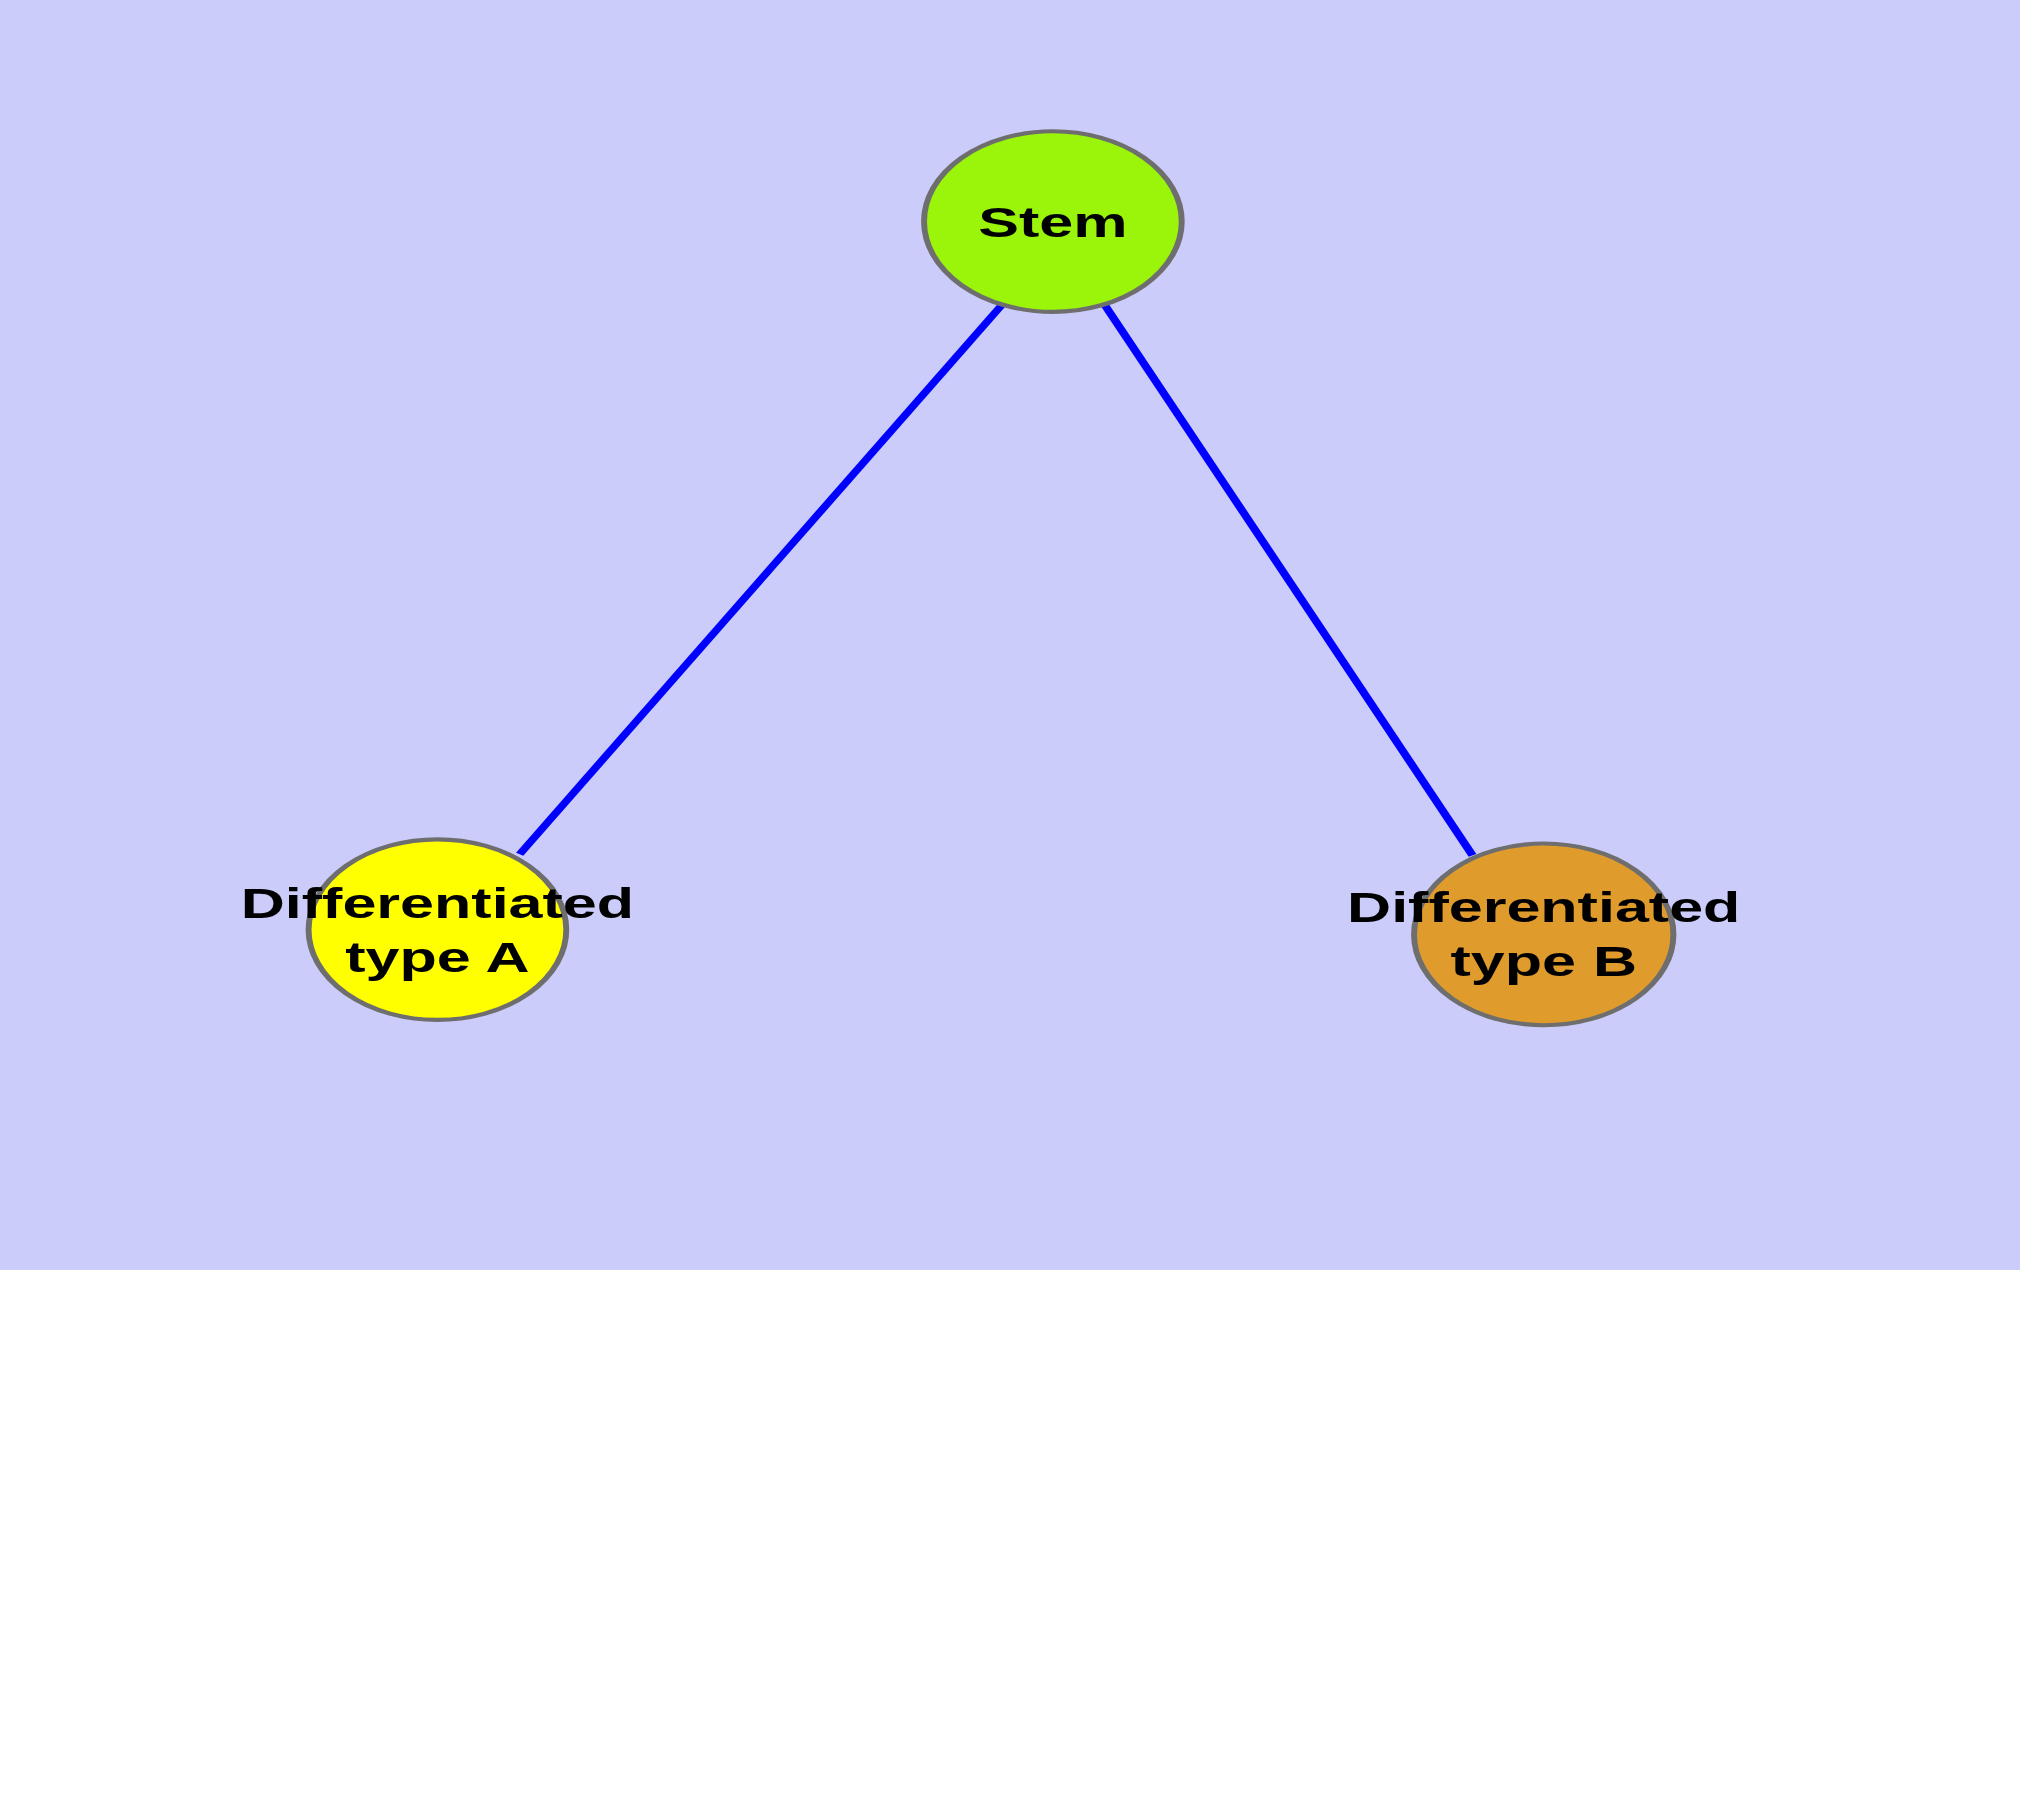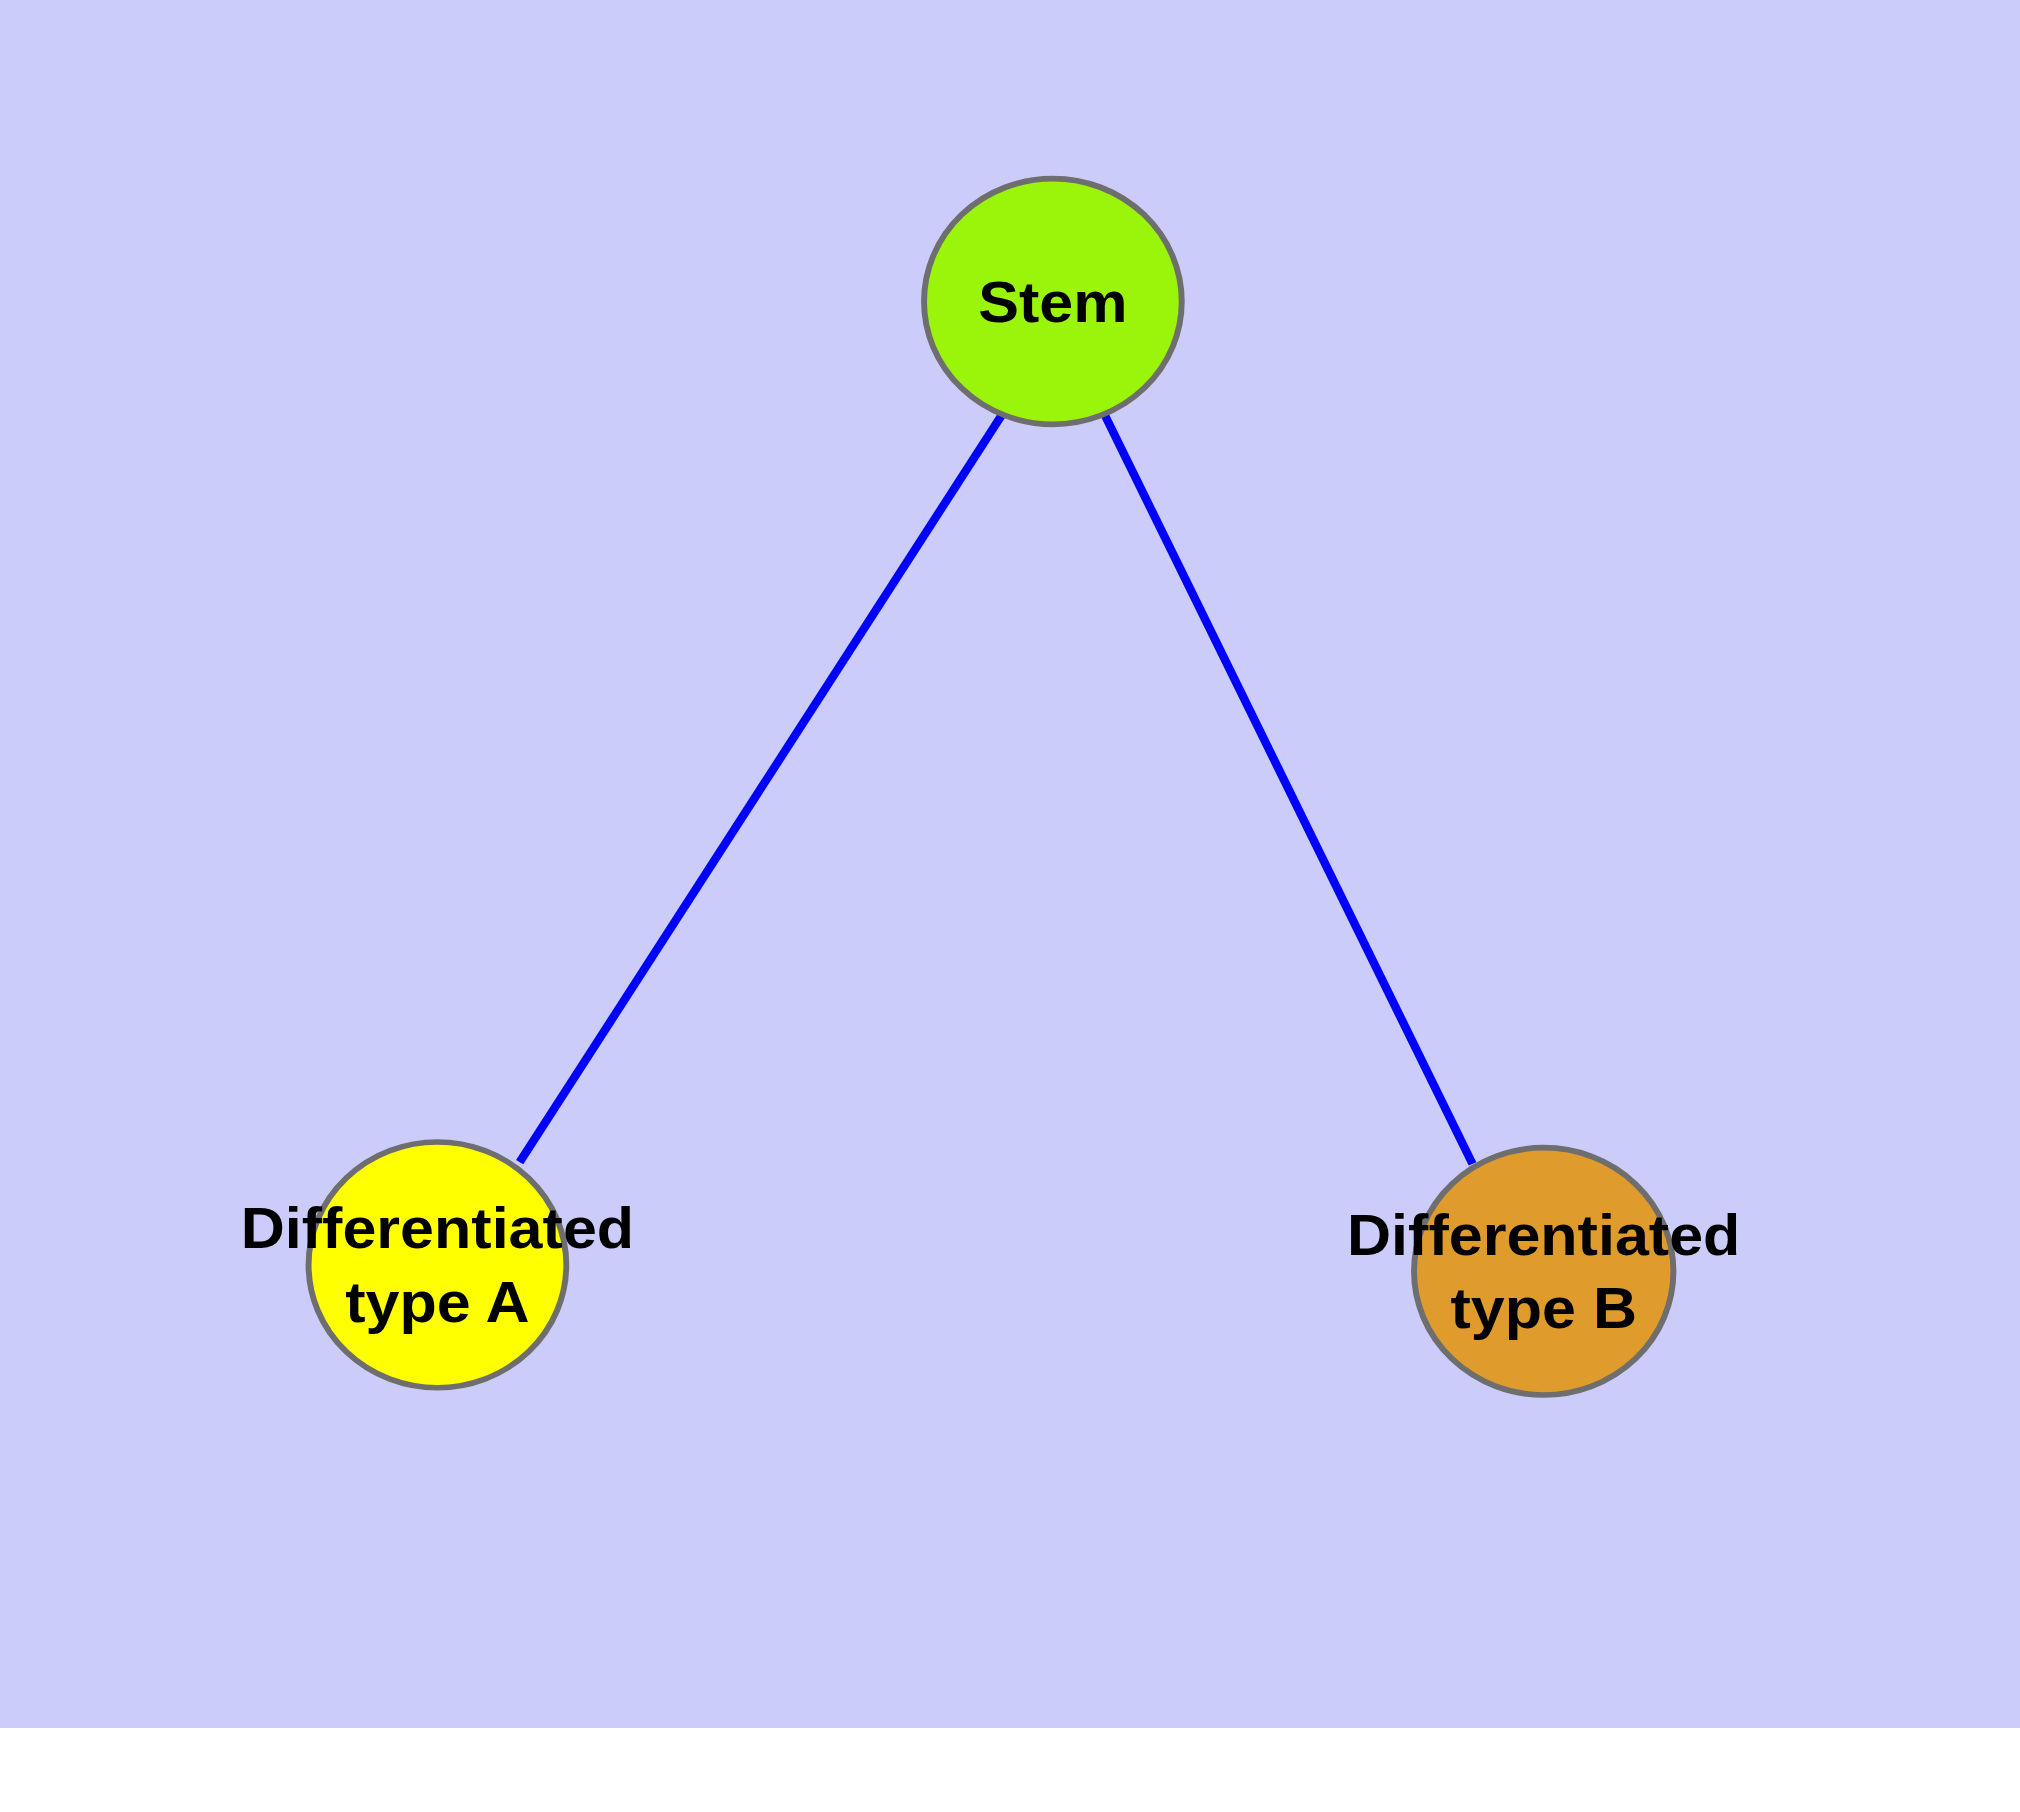--- a/index.html
+++ b/index.html
@@ -27,21 +27,21 @@
     fill: #000000;
     font-family: "Liberation Sans", "DejaVu Sans", sans-serif;
     text-anchor: middle;
     dominant-baseline: auto;
     white-space: pre;
   }
 </style>
 </head>
 <body>
 
-<div id="stage" style="width: 2021px; height: 1728px; background: #5eead4;">
+<div id="stage" style="width: 2021px; height: 1270px; background: #5eead4;">
   <svg id="canvas" viewBox="0 0 2384 2138" preserveAspectRatio="none">
 
     <rect id="bg" x="0" y="0" width="2384" height="2138" fill="#ccccfa"></rect>
 
     <g id="edges-layer">
         <line x1="1182" y1="513" x2="613" y2="1438" stroke="#0000ff" stroke-width="10" stroke-linecap="butt"></line>
         <line x1="1303" y1="513" x2="1737" y2="1440" stroke="#0000ff" stroke-width="10" stroke-linecap="butt"></line>
       </g>
     <g id="nodes-layer">
         <circle cx="1242" cy="373" r="152" fill="#9af50a" stroke="#6e6e6e" stroke-width="7"></circle>

